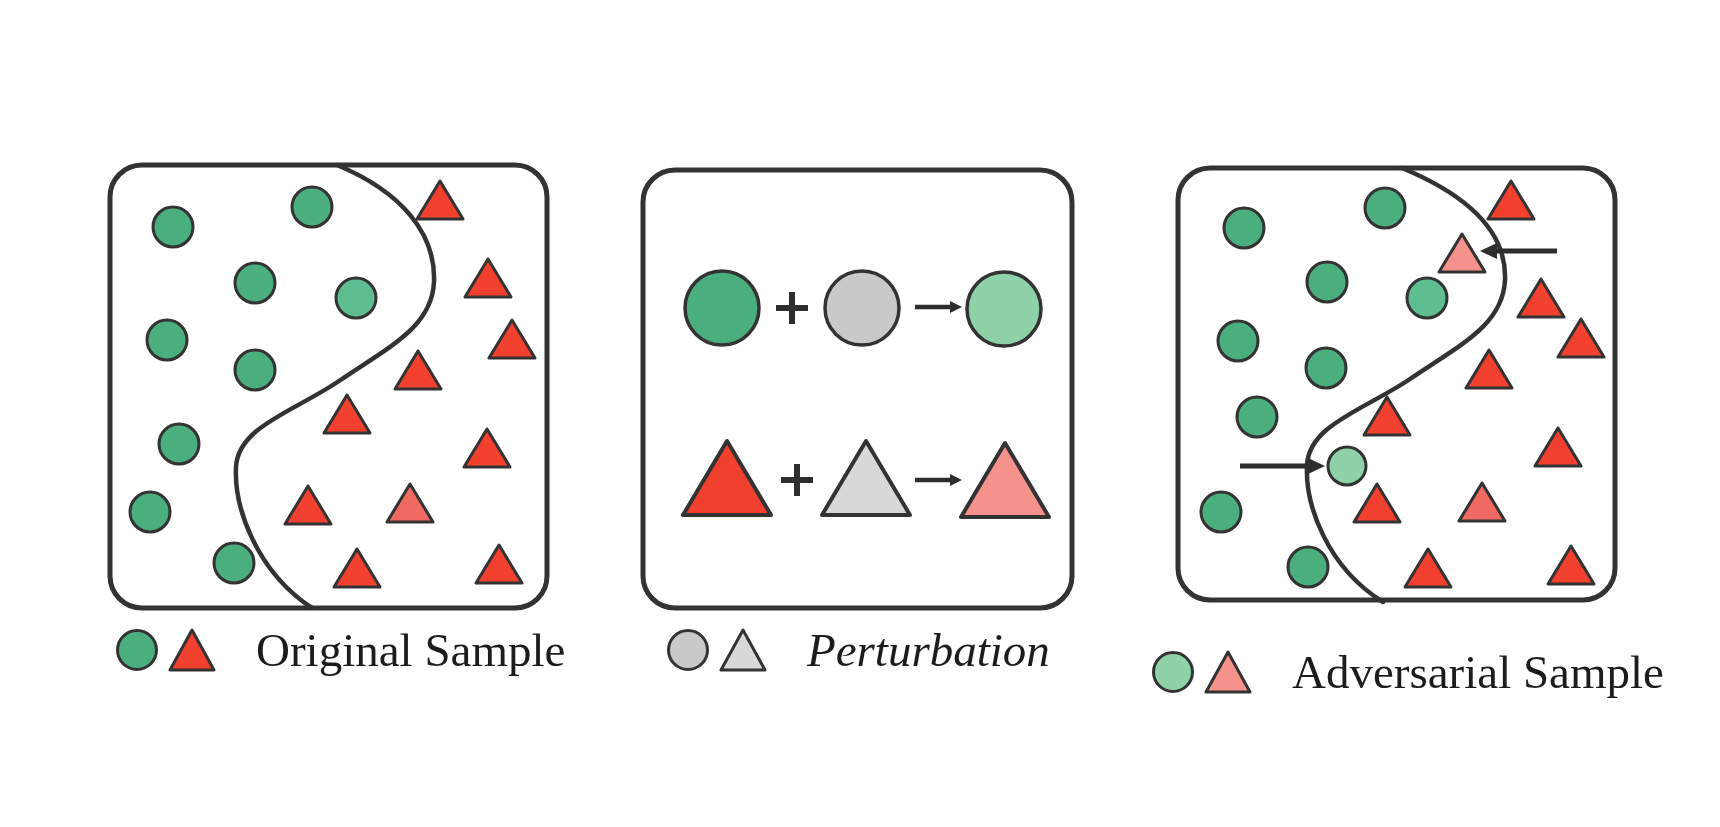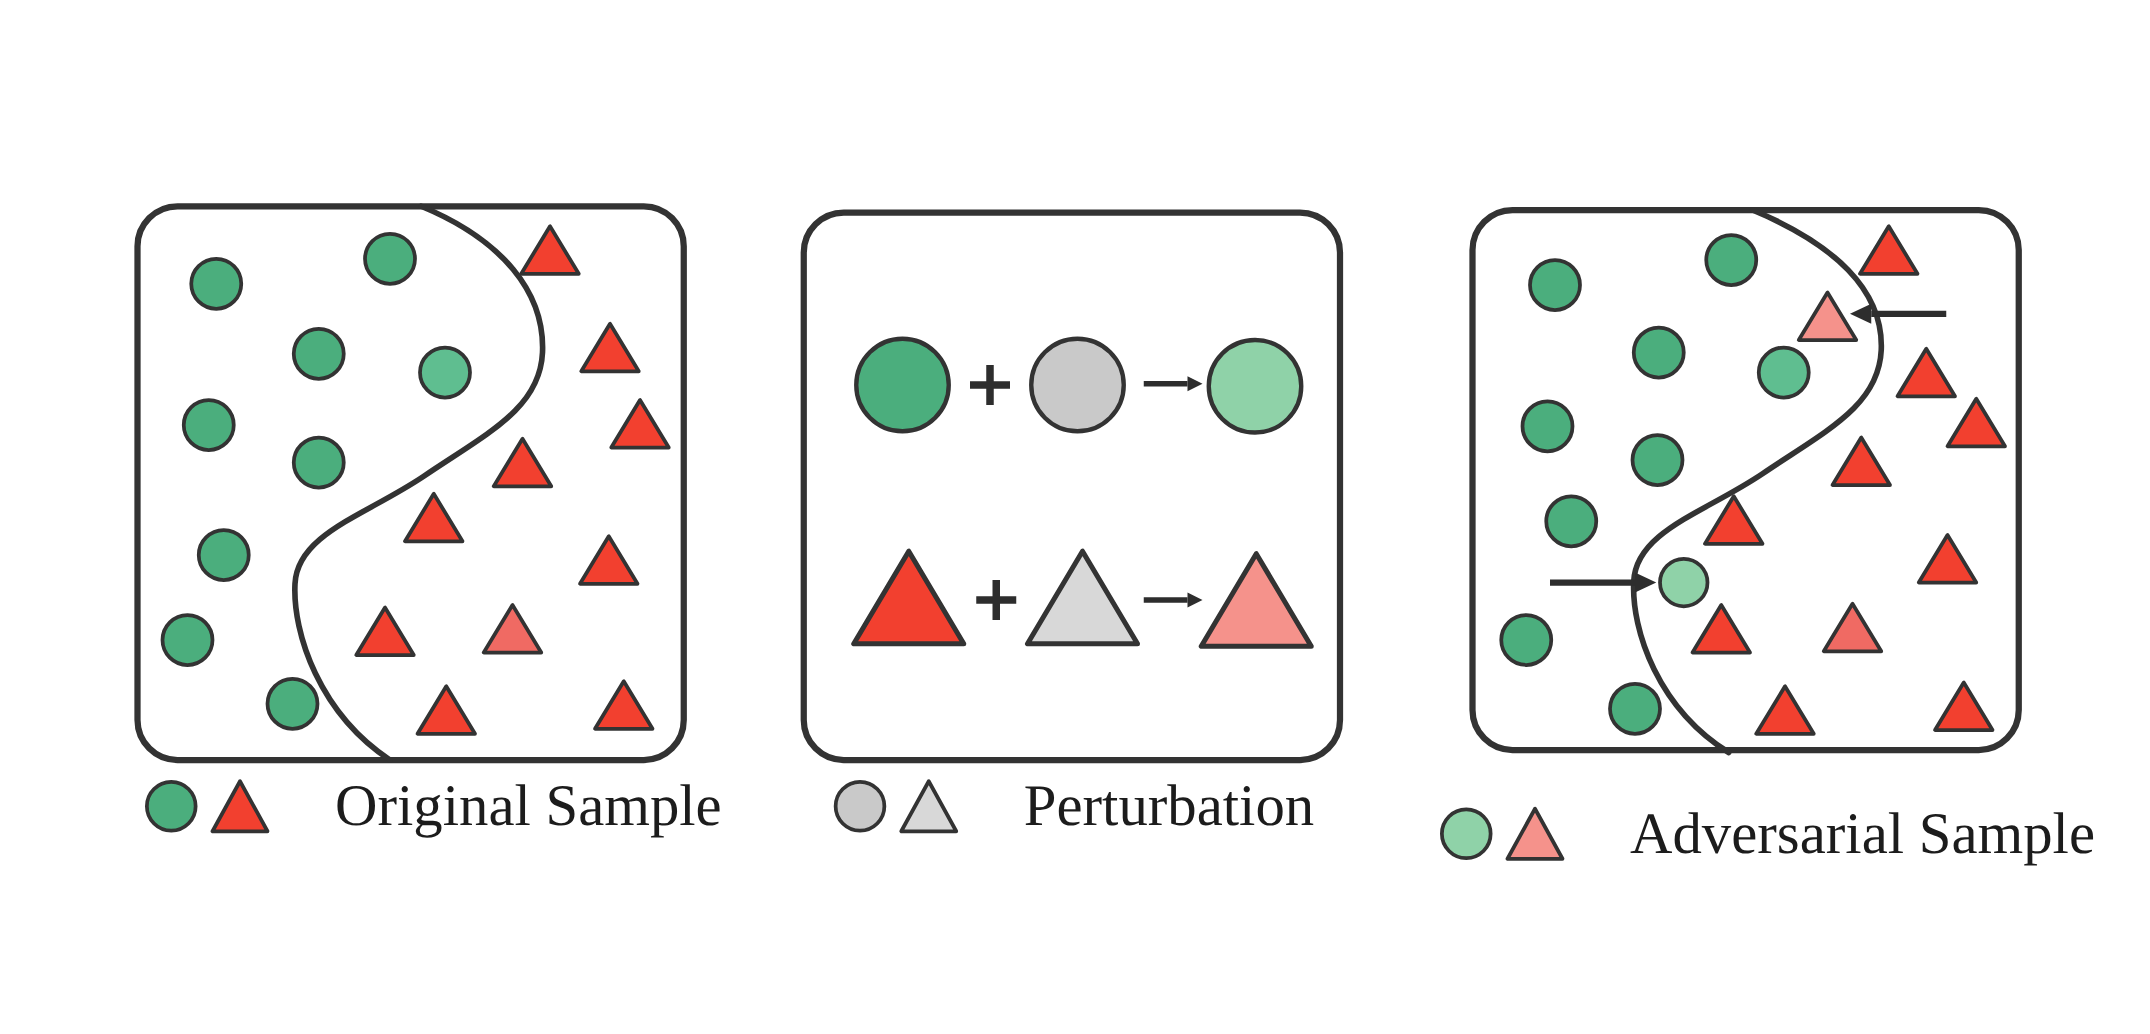--- a/index.html
+++ b/index.html
@@ -8,23 +8,23 @@
     width:1720px;height:827px;
     background:#ffffff;
     overflow:hidden;
     font-family:"Liberation Serif", serif;
   }
   .panel{position:absolute;}
   .panel svg{display:block;}
   .legend{
     position:absolute;
     display:flex;
-    align-items:flex-start;
+    align-items:center;
     height:56px;
-    gap:22px;
+    gap:10px;
   }
   .legend-icons{display:flex;align-items:center;gap:9px;}
   .legend-label{
     font-size:47px;
     color:#1c1c1c;
     margin-left:30px;
     white-space:nowrap;
     line-height:1;
   }
 </style>
@@ -111,21 +111,21 @@
         <svg width="44" height="46" viewBox="0 0 44 46">
           <circle cx="22" cy="23" r="19.5" fill="#4BAE7D" stroke="#333333" stroke-width="3"></circle>
         </svg>
         <svg width="48" height="46" viewBox="0 0 48 46">
           <polygon points="24,3 2,43 46,43" fill="#F2402F" stroke="#333333" stroke-width="3" stroke-linejoin="round"></polygon>
         </svg>
       </span>
     <span class="legend-label">Original Sample</span>
   </div>
 
-  <div class="legend" style="left: 666px; top: 622px;">
+  <div class="legend" style="left: 666px; top: 622px; font-style: italic;">
     <span class="legend-icons">
         <svg width="44" height="46" viewBox="0 0 44 46">
           <circle cx="22" cy="23" r="19.5" fill="#C9C9C9" stroke="#333333" stroke-width="3"></circle>
         </svg>
         <svg width="48" height="46" viewBox="0 0 48 46">
           <polygon points="24,3 2,43 46,43" fill="#D8D8D8" stroke="#333333" stroke-width="3" stroke-linejoin="round"></polygon>
         </svg>
       </span>
     <span class="legend-label">Perturbation</span>
   </div>

